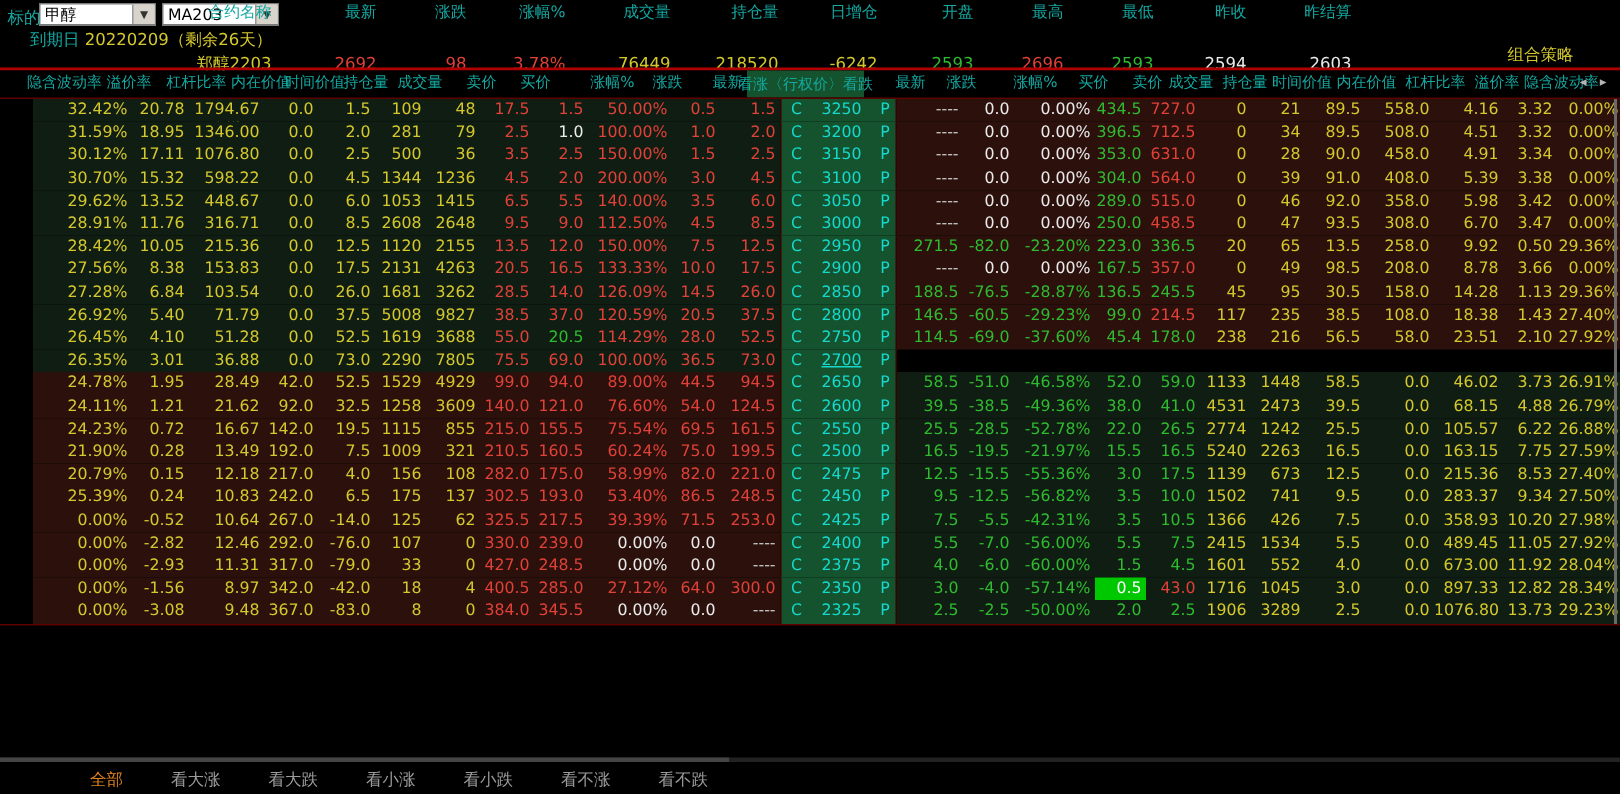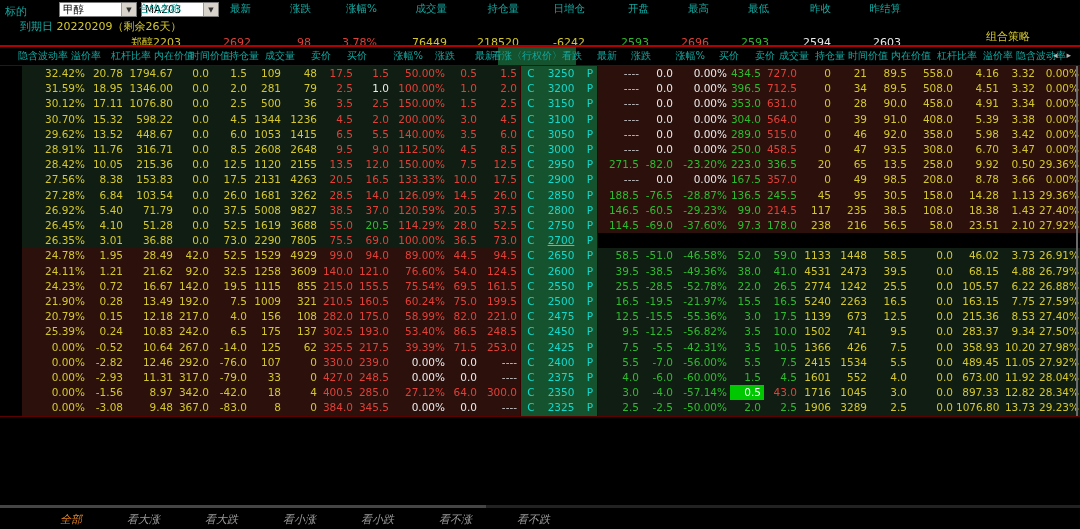--- a/index.html
+++ b/index.html
@@ -7,22 +7,22 @@
           font-family:"DejaVu Sans",sans-serif;font-size:11px;color:#ccc;}
   .abs{position:absolute;}
   
   .c-y{color:#d4c82e;} .c-r{color:#e04138;} .c-g{color:#2fbb2f;}
   .c-w{color:#eaeaea;} .c-d{color:#c9c9c9;}
   .c-hl{background:#00c800;color:#ffffff;}
   
   .topbar{position:absolute;top:0;left:0;width:1080px;height:44px;background:#000;}
   .lbl{color:#13a8a0;}
   .select{position:absolute;height:15px;background:#fff;border:1px solid #7a7a7a;color:#000;
-          display:flex;align-items:flex-start;justify-content:space-between;font-size:10.5px;
-          padding-left:3px;box-sizing:border-box;margin-left:33px;}
+          display:flex;align-items:center;justify-content:space-between;font-size:10.5px;
+          padding-left:3px;box-sizing:border-box;}
   .selarrow{width:14px;height:13px;background:#d8d4cc;border-left:1px solid #999;color:#333;
             font-size:7px;display:flex;align-items:center;justify-content:center;}
   .qgrid{position:absolute;left:118px;top:1px;display:grid;
          grid-template-columns:66px 50px 40px 46px 50px 52px 46px 44px 40px 40px 42px 50px;gap:20px;}
   .qh{color:#13a8a0;font-size:10.5px;text-align:right;padding-right:3px;line-height:14.5px;white-space:nowrap;}
   .qc{font-size:11px;text-align:right;padding-right:3px;line-height:14.5px;white-space:nowrap;}
   .hr1{position:absolute;top:45px;left:0;width:1080px;height:2px;background:#b00000;}
   .hr2{position:absolute;top:65px;left:0;width:1080px;height:1px;background:#5c0000;}
   .hr3{position:absolute;top:416px;left:0;width:1080px;height:1px;background:#5c0000;}
   
@@ -40,21 +40,21 @@
   #tbody{position:absolute;top:66px;left:0;width:1080px;height:350px;display:flex;flex-direction:column;}
   .trow{display:flex;height:15.217px;margin-left:22px;}
   .bg-g{background:#101d12;} .bg-m{background:#2b100c;}
   .cell{text-align:right;padding-right:3px;white-space:nowrap;overflow:hidden;line-height:15.2px;font-size:10.5px;}
   .cc{color:#16d8cc;text-align:center;line-height:15.2px;font-size:10.5px;}
   .cs{color:#16d8cc;text-align:center;line-height:15.2px;font-size:10.5px;}
   .atm{text-decoration:underline;}
   .vscroll{position:absolute;left:1076px;top:66px;width:2px;height:350px;background:#6a6a6a;}
   .hscroll{position:absolute;left:0;top:505px;width:1080px;height:3px;background:#222;}
   .hhandle{width:45%;height:3px;background:#454545;}
-  .tabs{position:absolute;left:60px;top:512px;display:flex;gap:45px;font-style:italic;}
+  .tabs{position:absolute;left:60px;top:512px;display:flex;gap:32px;}
   .tab{color:#9c9c9c;font-size:11px;cursor:default;white-space:nowrap;}
   .tab.active{color:#e0801e;}
   .strategy{color:#d4c82e;}
 </style>
 </head>
 <body>
 
 <div class="screen">
   <div class="topbar">
     <span class="lbl abs" style="left:5px;top:4px">标的</span>
@@ -101,21 +101,21 @@
         <div class="qc c-r">6.75%</div>
         <div class="qc c-y">123748</div>
         <div class="qc c-y">103761</div>
         <div class="qc c-y">-656</div>
         <div class="qc c-r">26.70</div>
         <div class="qc c-r">28.59</div>
         <div class="qc c-r">26.46</div>
         <div class="qc c-w">26.44</div>
         <div class="qc c-w">26.71</div>
       </div>
-    <div class="abs strategy" style="right:50px;top:29px">组合策略</div>
+    <div class="abs strategy" style="right:31px;top:29px">组合策略</div>
   </div>
 
   <div class="hr1"></div>
 
   <div class="thead">
     <div id="thead-left" class="zl">
         <div class="th"></div>
         <div class="th">隐含波动率</div>
         <div class="th">溢价率</div>
         <div class="th">杠杆比率</div>
@@ -540,21 +540,21 @@
         </div>
         <div class="zm">
           <div class="cc">C</div>
           <div class="cs">2750</div>
           <div class="cc">P</div>
         </div>
         <div class="zr bg-m">
           <div class="cell c-g">114.5</div>
           <div class="cell c-g">-69.0</div>
           <div class="cell c-g">-37.60%</div>
-          <div class="cell c-g">97.3</div>
+          <div class="cell c-g">45.4</div>
           <div class="cell c-g">178.0</div>
           <div class="cell c-y">238</div>
           <div class="cell c-y">216</div>
           <div class="cell c-y">56.5</div>
           <div class="cell c-y">58.0</div>
           <div class="cell c-y">23.51</div>
           <div class="cell c-y">2.10</div>
           <div class="cell c-y">27.92%</div>
           <div class="cell"></div>
         </div>

